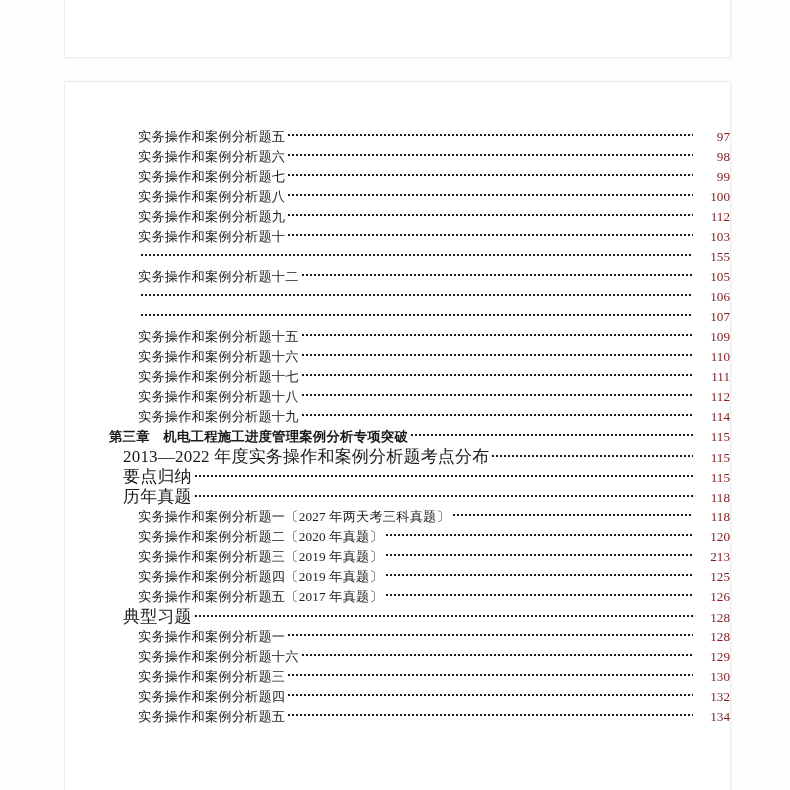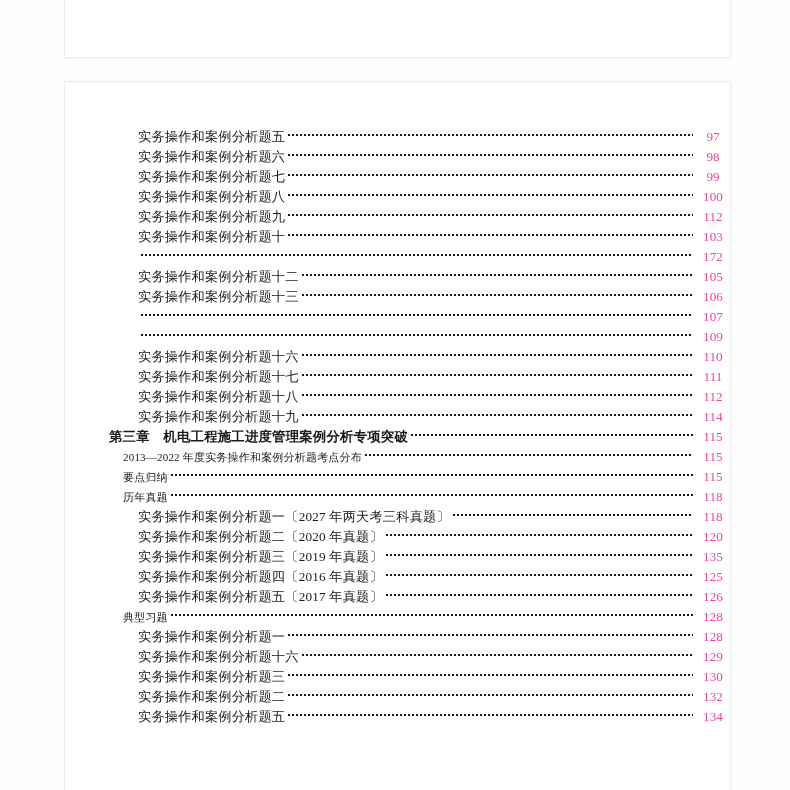--- a/index.html
+++ b/index.html
@@ -73,38 +73,38 @@
     right: 0;
     top: 6px;
     height: 2px;
     background-image: radial-gradient(circle at 1px 1px, #1a1a1a 1.05px, rgba(0,0,0,0) 1.35px);
     background-size: 4px 2px;
     background-repeat: repeat-x;
   }
   .toc-page {
     width: 34px;
     flex: 0 0 34px;
-    text-align: center;
+    text-align: right;
     font-size: 13.2px;
     font-family: "Liberation Serif", "DejaVu Serif", serif;
-    color: #ec4899;
+    color: #7f1d1d;
   }
 
   
   .lvl-chapter { padding-left: 44px; }
   .lvl-section { padding-left: 58px; }
   .lvl-entry   { padding-left: 73px; }
 
   .lvl-chapter .toc-label {
     font-weight: bold;
     font-family: "Liberation Sans", "DejaVu Sans", sans-serif;
     font-size: 13.4px;
   }
   .lvl-section .toc-label {
-    font-size: 11px;
+    font-size: 17px;
   }
 </style>
 </head>
 <body>
 
 <div id="page-wrap">
 
   <div class="paper" id="paper-top"></div>
 
   <div class="paper" id="paper-main">
@@ -134,37 +134,37 @@
           <span class="toc-leader"></span>
           <span class="toc-page">112</span>
         </div>
         <div class="toc-row lvl-entry">
           <span class="toc-label">实务操作和案例分析题十</span>
           <span class="toc-leader"></span>
           <span class="toc-page">103</span>
         </div>
         <div class="toc-row lvl-entry">
           <span class="toc-leader"></span>
-          <span class="toc-page">172</span>
+          <span class="toc-page">155</span>
         </div>
         <div class="toc-row lvl-entry">
           <span class="toc-label">实务操作和案例分析题十二</span>
           <span class="toc-leader"></span>
           <span class="toc-page">105</span>
         </div>
         <div class="toc-row lvl-entry">
-          <span class="toc-label">实务操作和案例分析题十三</span>
           <span class="toc-leader"></span>
           <span class="toc-page">106</span>
         </div>
         <div class="toc-row lvl-entry">
           <span class="toc-leader"></span>
           <span class="toc-page">107</span>
         </div>
         <div class="toc-row lvl-entry">
+          <span class="toc-label">实务操作和案例分析题十五</span>
           <span class="toc-leader"></span>
           <span class="toc-page">109</span>
         </div>
         <div class="toc-row lvl-entry">
           <span class="toc-label">实务操作和案例分析题十六</span>
           <span class="toc-leader"></span>
           <span class="toc-page">110</span>
         </div>
         <div class="toc-row lvl-entry">
           <span class="toc-label">实务操作和案例分析题十七</span>
@@ -207,24 +207,24 @@
           <span class="toc-page">118</span>
         </div>
         <div class="toc-row lvl-entry">
           <span class="toc-label">实务操作和案例分析题二〔2020 年真题〕</span>
           <span class="toc-leader"></span>
           <span class="toc-page">120</span>
         </div>
         <div class="toc-row lvl-entry">
           <span class="toc-label">实务操作和案例分析题三〔2019 年真题〕</span>
           <span class="toc-leader"></span>
-          <span class="toc-page">135</span>
-        </div>
-        <div class="toc-row lvl-entry">
-          <span class="toc-label">实务操作和案例分析题四〔2016 年真题〕</span>
+          <span class="toc-page">213</span>
+        </div>
+        <div class="toc-row lvl-entry">
+          <span class="toc-label">实务操作和案例分析题四〔2019 年真题〕</span>
           <span class="toc-leader"></span>
           <span class="toc-page">125</span>
         </div>
         <div class="toc-row lvl-entry">
           <span class="toc-label">实务操作和案例分析题五〔2017 年真题〕</span>
           <span class="toc-leader"></span>
           <span class="toc-page">126</span>
         </div>
         <div class="toc-row lvl-section">
           <span class="toc-label">典型习题</span>
@@ -240,21 +240,21 @@
           <span class="toc-label">实务操作和案例分析题十六</span>
           <span class="toc-leader"></span>
           <span class="toc-page">129</span>
         </div>
         <div class="toc-row lvl-entry">
           <span class="toc-label">实务操作和案例分析题三</span>
           <span class="toc-leader"></span>
           <span class="toc-page">130</span>
         </div>
         <div class="toc-row lvl-entry">
-          <span class="toc-label">实务操作和案例分析题二</span>
+          <span class="toc-label">实务操作和案例分析题四</span>
           <span class="toc-leader"></span>
           <span class="toc-page">132</span>
         </div>
         <div class="toc-row lvl-entry">
           <span class="toc-label">实务操作和案例分析题五</span>
           <span class="toc-leader"></span>
           <span class="toc-page">134</span>
         </div>
       </div>
   </div>

